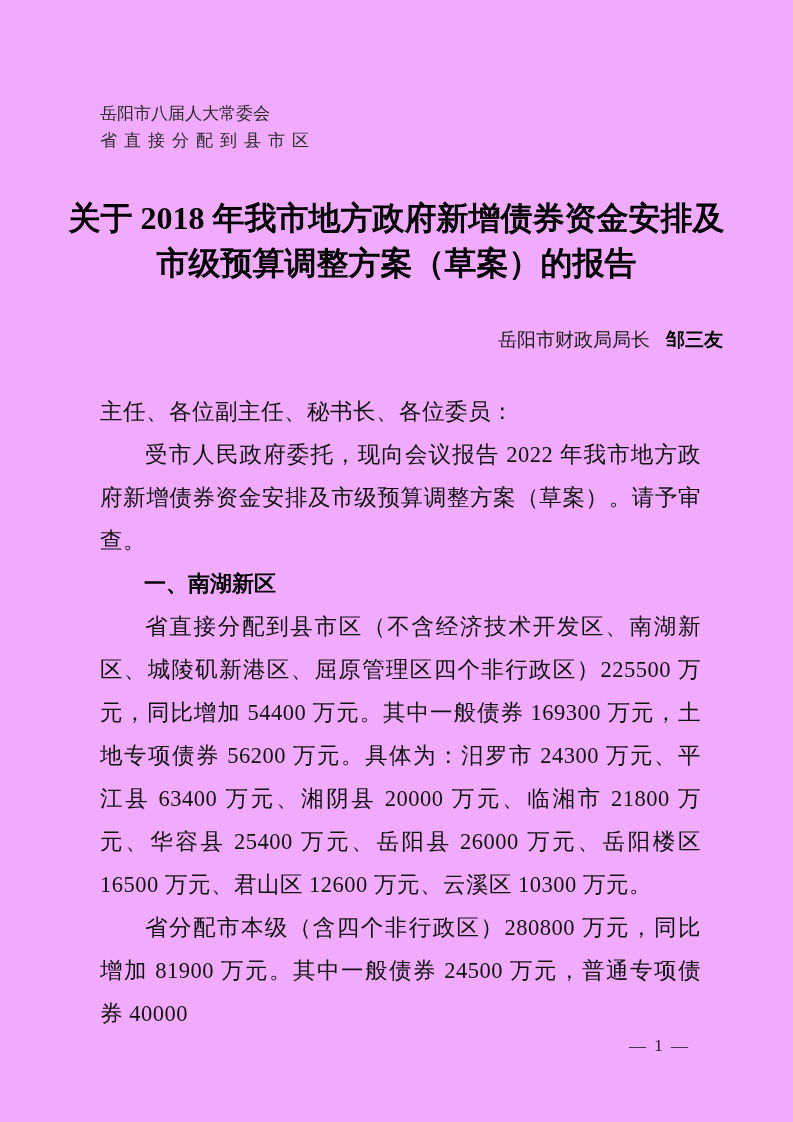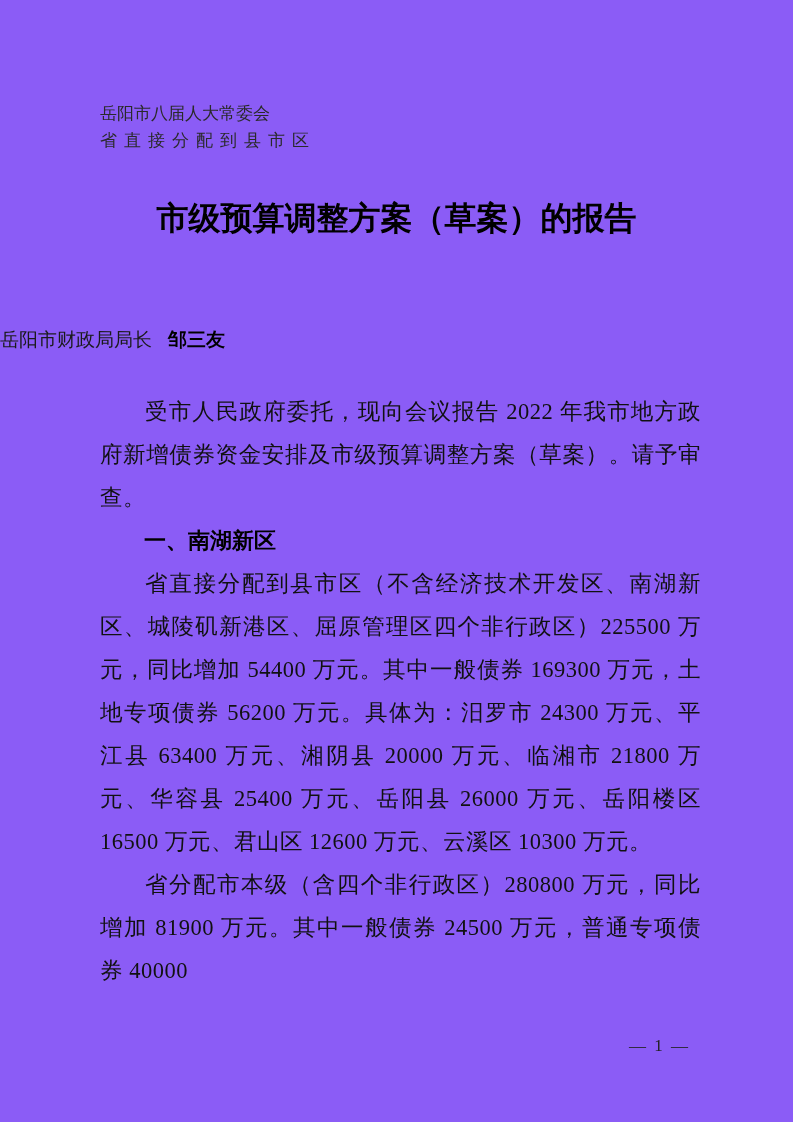--- a/index.html
+++ b/index.html
@@ -2,21 +2,21 @@
 <html><head>
 <meta charset="utf-8">
 <style>
   * { margin: 0; padding: 0; box-sizing: border-box; }
   html, body { background: #888; }
   .page {
     position: relative;
     width: 793px;
     height: 1122px;
     margin: 0 auto;
-    background: #8b5cf6;
+    background: #f0abfc;
     color: #151515;
     font-family: "Liberation Serif", "DejaVu Serif", serif;
     overflow: hidden;
   }
   .doc-header {
     position: absolute;
     left: 100px;
     top: 100px;
     font-size: 17px;
     line-height: 27px;
@@ -34,21 +34,21 @@
     font-weight: bold;
     font-size: 32px;
     line-height: 45px;
     color: #000;
   }
   .byline {
     position: absolute;
     left: 0;
     right: 70px;
     top: 327px;
-    text-align: left;
+    text-align: right;
     font-size: 19px;
     color: #1a1a1a;
   }
   .byline .byline-name {
     font-family: "Liberation Sans", "DejaVu Sans", sans-serif;
     font-weight: bold;
     margin-left: 16px;
     color: #000;
   }
   .doc-body {
@@ -90,28 +90,30 @@
 <body>
 
 <div class="page">
 
   <div class="doc-header">
     <div class="hline1">岳阳市八届人大常委会</div>
     <div class="hline2">省直接分配到县市区</div>
   </div>
 
   <h1 class="doc-title">
+    <div>关于 2018 年我市地方政府新增债券资金安排及</div>
     <div>市级预算调整方案（草案）的报告</div>
   </h1>
 
   <div class="byline">
     <span class="byline-label">岳阳市财政局局长</span><span class="byline-name">邹三友</span>
   </div>
 
   <div class="doc-body">
+    <p class="no-indent">主任、各位副主任、秘书长、各位委员：</p>
     <p>受市人民政府委托，现向会议报告 2022 年我市地方政府新增债券资金安排及市级预算调整方案（草案）。请予审查。</p>
     <div class="section-heading">一、南湖新区</div>
     <p>省直接分配到县市区（不含经济技术开发区、南湖新区、城陵矶新港区、屈原管理区四个非行政区）225500 万元，同比增加 54400 万元。其中一般债券 169300 万元，土地专项债券 56200 万元。具体为：汨罗市 24300 万元、平江县 63400 万元、湘阴县 20000 万元、临湘市 21800 万元、华容县 25400 万元、岳阳县 26000 万元、岳阳楼区 16500 万元、君山区 12600 万元、云溪区 10300 万元。</p>
     <p>省分配市本级（含四个非行政区）280800 万元，同比增加 81900 万元。其中一般债券 24500 万元，普通专项债券 40000</p>
   </div>
 
   <div class="page-number">— 1 —</div>
 
 </div>
 

